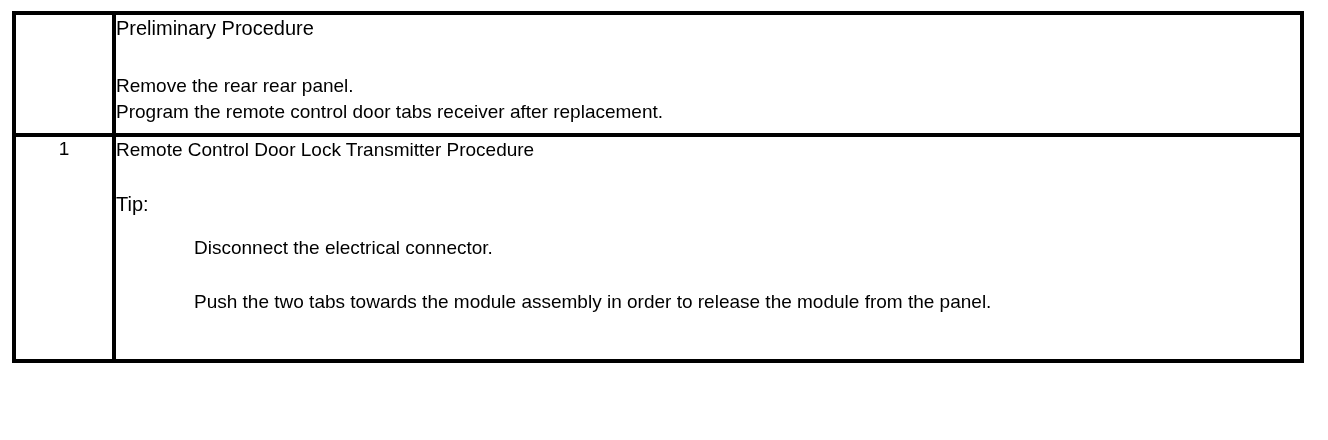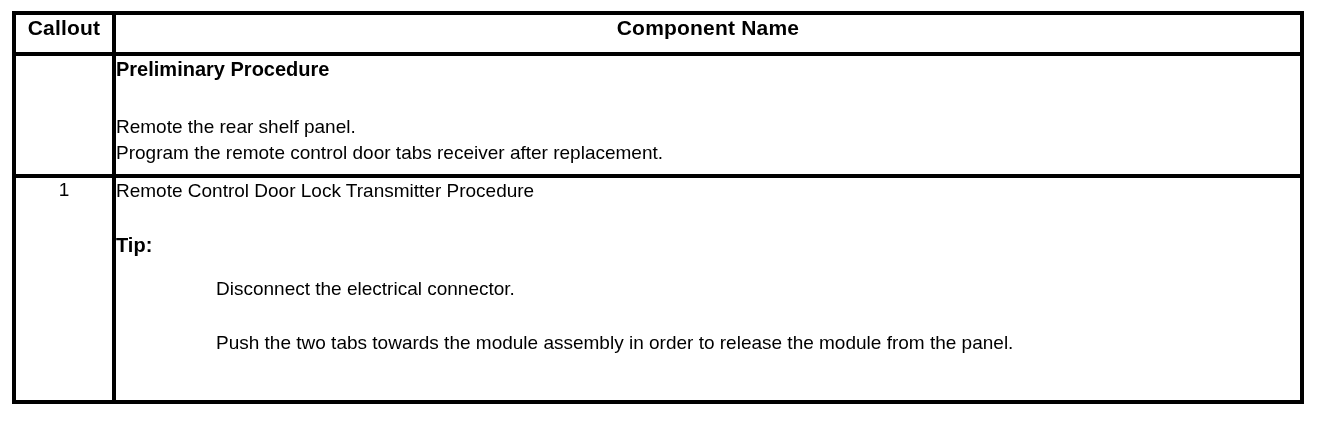--- a/index.html
+++ b/index.html
@@ -79,70 +79,62 @@
   
   .prelim-left {
     border-right: 0 none;
   }
   .prelim-right {
     border-left: 0 none;
   }
 
   .blk-title {
     font-size: 20px;
-    font-weight: bold;
+    font-weight: normal;
     line-height: 26px;
     margin: 0 0 0 0;
   }
   .blk-line {
     font-size: 19px;
     line-height: 26px;
     margin: 0;
     white-space: nowrap;
   }
   .spacer-lg { height: 32px; }
   .spacer-md { height: 28px; }
   .spacer-sm { height: 18px; }
 
   .indent {
-    padding-left: 100px;
+    padding-left: 78px;
   }
 
   .row-prelim-body { height: 118px; }
   .row-item-body   { height: 222px; }
 </style>
 </head>
 <body>
 
 <div class="sheet">
 
   <table class="comp-table">
     <colgroup>
       <col class="c-callout">
       <col class="c-name">
     </colgroup>
     <tbody>
 
-      <tr>
-        <td class="hdr-callout">
-          <div class="hdr-text">Callout</div>
-        </td>
-        <td class="hdr-name">
-          <div class="hdr-text">Component Name</div>
-        </td>
-      </tr>
 
       <tr>
         <td class="num-cell prelim-left">
           <span></span>
         </td>
         <td class="cell-pad prelim-right row-prelim-body">
           <div class="blk-title">Preliminary Procedure</div>
           <div class="spacer-lg"></div>
-          <div class="blk-line">Remote the rear shelf panel.</div>
+          <div class="blk-line">Remove the rear rear panel.</div>
           <div class="blk-line">Program the remote control door tabs receiver after replacement.</div>
         </td>
       </tr>
 
       <tr>
         <td class="num-cell">
           <span>1</span>
         </td>
         <td class="cell-pad row-item-body">
           <div class="blk-line">Remote Control Door Lock Transmitter Procedure</div>

